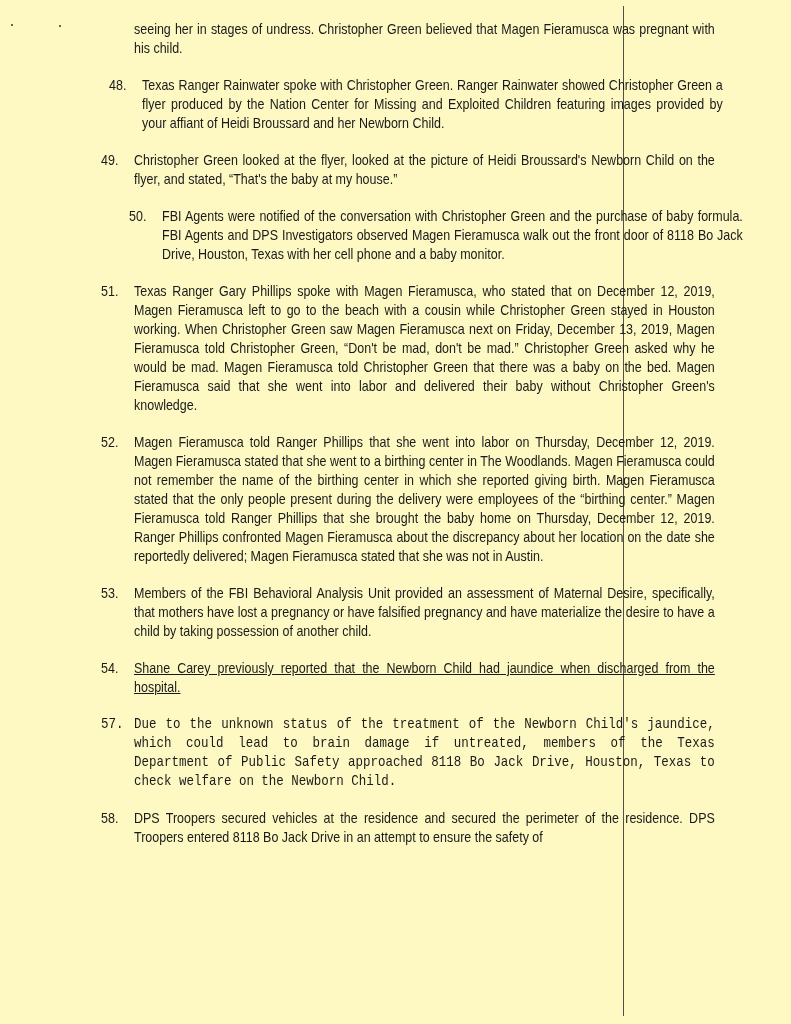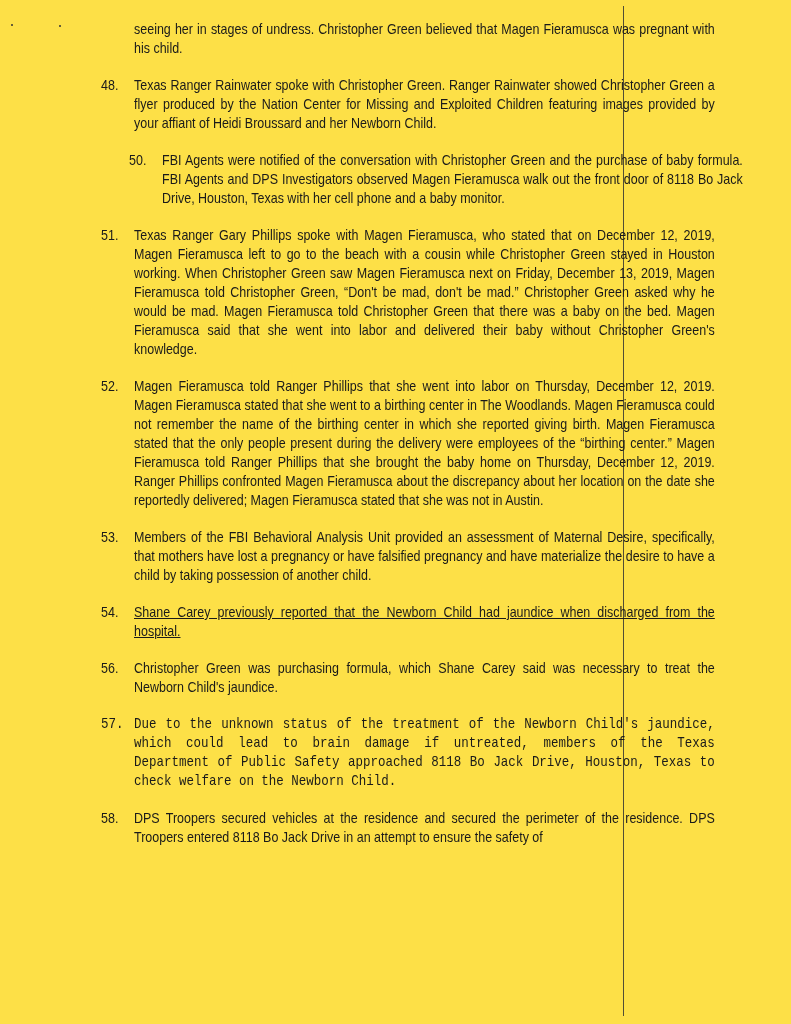--- a/index.html
+++ b/index.html
@@ -1,18 +1,18 @@
 <!DOCTYPE html>
 <html><head>
 <meta charset="utf-8">
 <style>
   html, body { margin: 0; padding: 0; background: #ffffff; }
   body { width: 791px; height: 1024px; position: relative; overflow: hidden;
          font-family: "Liberation Sans", sans-serif; color: #1a1a1a; }
-  .page { position: absolute; left: 0; top: 0; width: 791px; height: 1024px; background: #fde047; }
+  .page { position: absolute; left: 0; top: 0; width: 791px; height: 1024px; background: #fef9c3; }
   .scan-line { position: absolute; left: 623px; top: 6px; width: 1px; height: 1010px; background: #333; opacity: 0.85; }
   .speck { position: absolute; width: 2px; height: 2px; background: #333; border-radius: 1px; }
   .doc { position: absolute; left: 101px; top: 20px; width: 355px; }
   .para { position: relative; padding-left: 33px; margin: 0 0 18px 0; }
   .para .num { position: absolute; left: 0; top: 0; font-size: 14.2px; line-height: 19px; transform: scaleX(0.88); transform-origin: left top; }
   .para .text { font-size: 14.2px; line-height: 19px; text-align: justify;
                 width: 660px; transform: scaleX(0.88); transform-origin: left top; }
   .cont { padding-left: 33px; margin: 0 0 18px 0; }
   .cont .text { font-size: 14.2px; line-height: 19px; text-align: justify;
                 width: 660px; transform: scaleX(0.88); transform-origin: left top; }
@@ -23,23 +23,27 @@
 <div class="page">
   <div class="speck" style="left:11px;top:24px;"></div>
   <div class="speck" style="left:59px;top:25px;"></div>
   <div class="scan-line"></div>
 
   <div class="doc">
     <div class="cont" style="min-height: 38px;">
       <div class="text">seeing her in stages of undress. Christopher Green believed that Magen Fieramusca was pregnant with his child.</div>
     </div>
 
-    <div class="para" style="min-height: 57px;">
+    <div class="para" style="min-height: 57px; margin-left: 8px;">
       <span class="num">48.</span>
       <div class="text">Texas Ranger Rainwater spoke with Christopher Green. Ranger Rainwater showed Christopher Green a flyer produced by the Nation Center for Missing and Exploited Children featuring images provided by your affiant of Heidi Broussard and her Newborn Child.</div>
+    </div>
+    <div class="para" style="min-height: 38px;">
+      <span class="num">49.</span>
+      <div class="text">Christopher Green looked at the flyer, looked at the picture of Heidi Broussard's Newborn Child on the flyer, and stated, “That's the baby at my house.”</div>
     </div>
     <div class="para" style="min-height: 57px; margin-left: 28px;">
       <span class="num">50.</span>
       <div class="text">FBI Agents were notified of the conversation with Christopher Green and the purchase of baby formula. FBI Agents and DPS Investigators observed Magen Fieramusca walk out the front door of 8118 Bo Jack Drive, Houston, Texas with her cell phone and a baby monitor.</div>
     </div>
     <div class="para" style="min-height: 133px;">
       <span class="num">51.</span>
       <div class="text">Texas Ranger Gary Phillips spoke with Magen Fieramusca, who stated that on December 12, 2019, Magen Fieramusca left to go to the beach with a cousin while Christopher Green stayed in Houston working. When Christopher Green saw Magen Fieramusca next on Friday, December 13, 2019, Magen Fieramusca told Christopher Green, “Don't be mad, don't be mad.” Christopher Green asked why he would be mad. Magen Fieramusca told Christopher Green that there was a baby on the bed. Magen Fieramusca said that she went into labor and delivered their baby without Christopher Green's knowledge.</div>
     </div>
     <div class="para" style="min-height: 133px;">
@@ -47,24 +51,20 @@
       <div class="text">Magen Fieramusca told Ranger Phillips that she went into labor on Thursday, December 12, 2019. Magen Fieramusca stated that she went to a birthing center in The Woodlands. Magen Fieramusca could not remember the name of the birthing center in which she reported giving birth. Magen Fieramusca stated that the only people present during the delivery were employees of the “birthing center.” Magen Fieramusca told Ranger Phillips that she brought the baby home on Thursday, December 12, 2019. Ranger Phillips confronted Magen Fieramusca about the discrepancy about her location on the date she reportedly delivered; Magen Fieramusca stated that she was not in Austin.</div>
     </div>
     <div class="para" style="min-height: 57px;">
       <span class="num">53.</span>
       <div class="text">Members of the FBI Behavioral Analysis Unit provided an assessment of Maternal Desire, specifically, that mothers have lost a pregnancy or have falsified pregnancy and have materialize the desire to have a child by taking possession of another child.</div>
     </div>
     <div class="para" style="min-height: 38px; text-decoration: underline;">
       <span class="num">54.</span>
       <div class="text">Shane Carey previously reported that the Newborn Child had jaundice when discharged from the hospital.</div>
     </div>
-    <div class="para" style="min-height: 38px;">
-      <span class="num">56.</span>
-      <div class="text">Christopher Green was purchasing formula, which Shane Carey said was necessary to treat the Newborn Child's jaundice.</div>
-    </div>
     <div class="para" style="min-height: 57px; font-family: Liberation Mono, monospace;">
       <span class="num">57.</span>
       <div class="text">Due to the unknown status of the treatment of the Newborn Child's jaundice, which could lead to brain damage if untreated, members of the Texas Department of Public Safety approached 8118 Bo Jack Drive, Houston, Texas to check welfare on the Newborn Child.</div>
     </div>
     <div class="para" style="min-height: 38px;">
       <span class="num">58.</span>
       <div class="text">DPS Troopers secured vehicles at the residence and secured the perimeter of the residence. DPS Troopers entered 8118 Bo Jack Drive in an attempt to ensure the safety of</div>
     </div>
   </div>
 </div>

